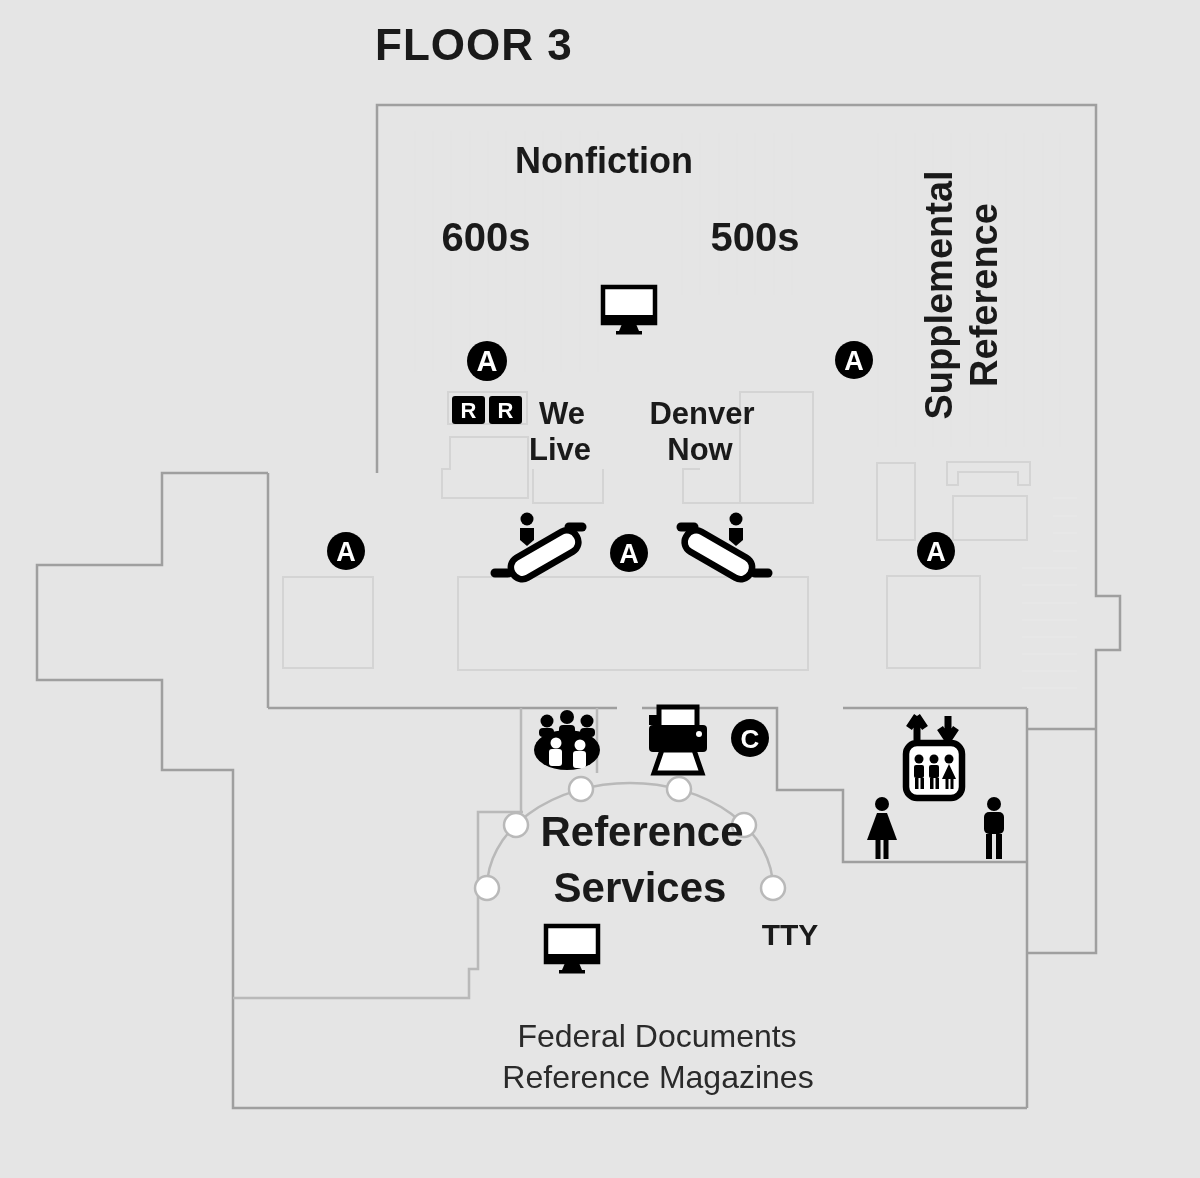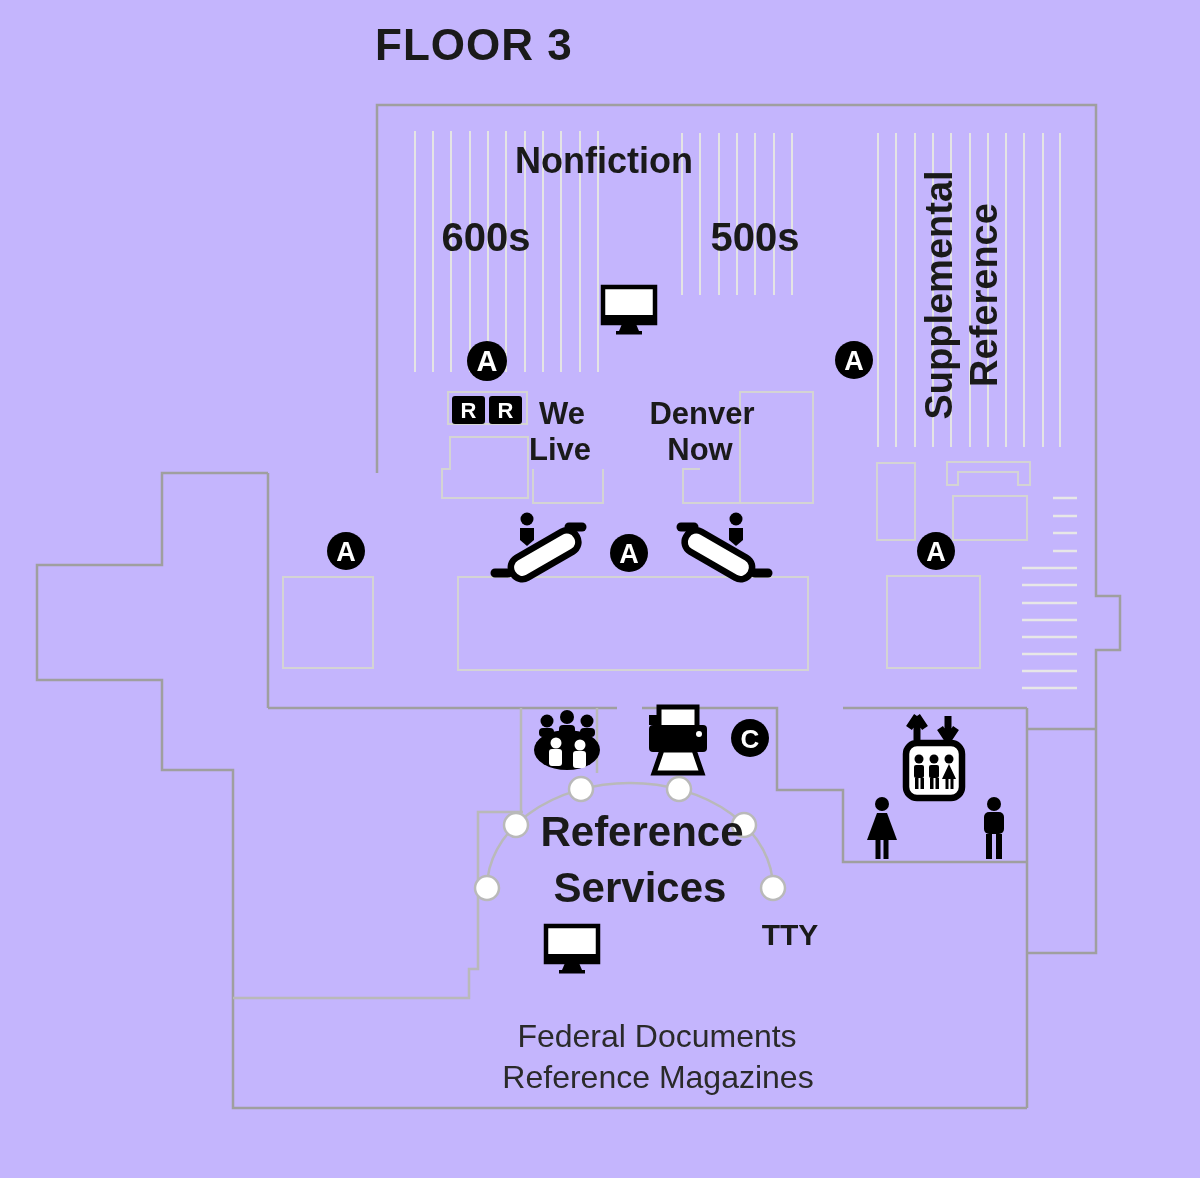--- a/index.html
+++ b/index.html
@@ -1,16 +1,16 @@
 <!DOCTYPE html>
 <html><head>
 <meta charset="utf-8">
 <style>
   html,body{margin:0;padding:0;background:#ffffff;}
-  .stage{width:1200px;height:1178px;position:relative;background:#c4b5fd;}
+  .stage{width:1200px;height:1178px;position:relative;background:#e5e5e5;}
   svg{display:block;}
   .txt{font-family:"Liberation Sans","DejaVu Sans",sans-serif;fill:#1a1a1a;}
   .bold{font-weight:bold;}
   .light{font-weight:normal;fill:#2a2a2a;}
   .badge-letter{font-family:"Liberation Sans","DejaVu Sans",sans-serif;font-weight:bold;fill:#ffffff;}
   .wall{stroke:#9f9f9f;stroke-width:2.5;fill:none;}
   .wall-mid{stroke:#b9b9b9;stroke-width:2.5;fill:none;}
   .room{stroke:#d4d4d4;stroke-width:2;fill:none;}
   .stacks{stroke:#e4e4e4;stroke-width:2;fill:none;}
   .shelf{stroke:#e7e7e7;stroke-width:2.5;fill:none;}

